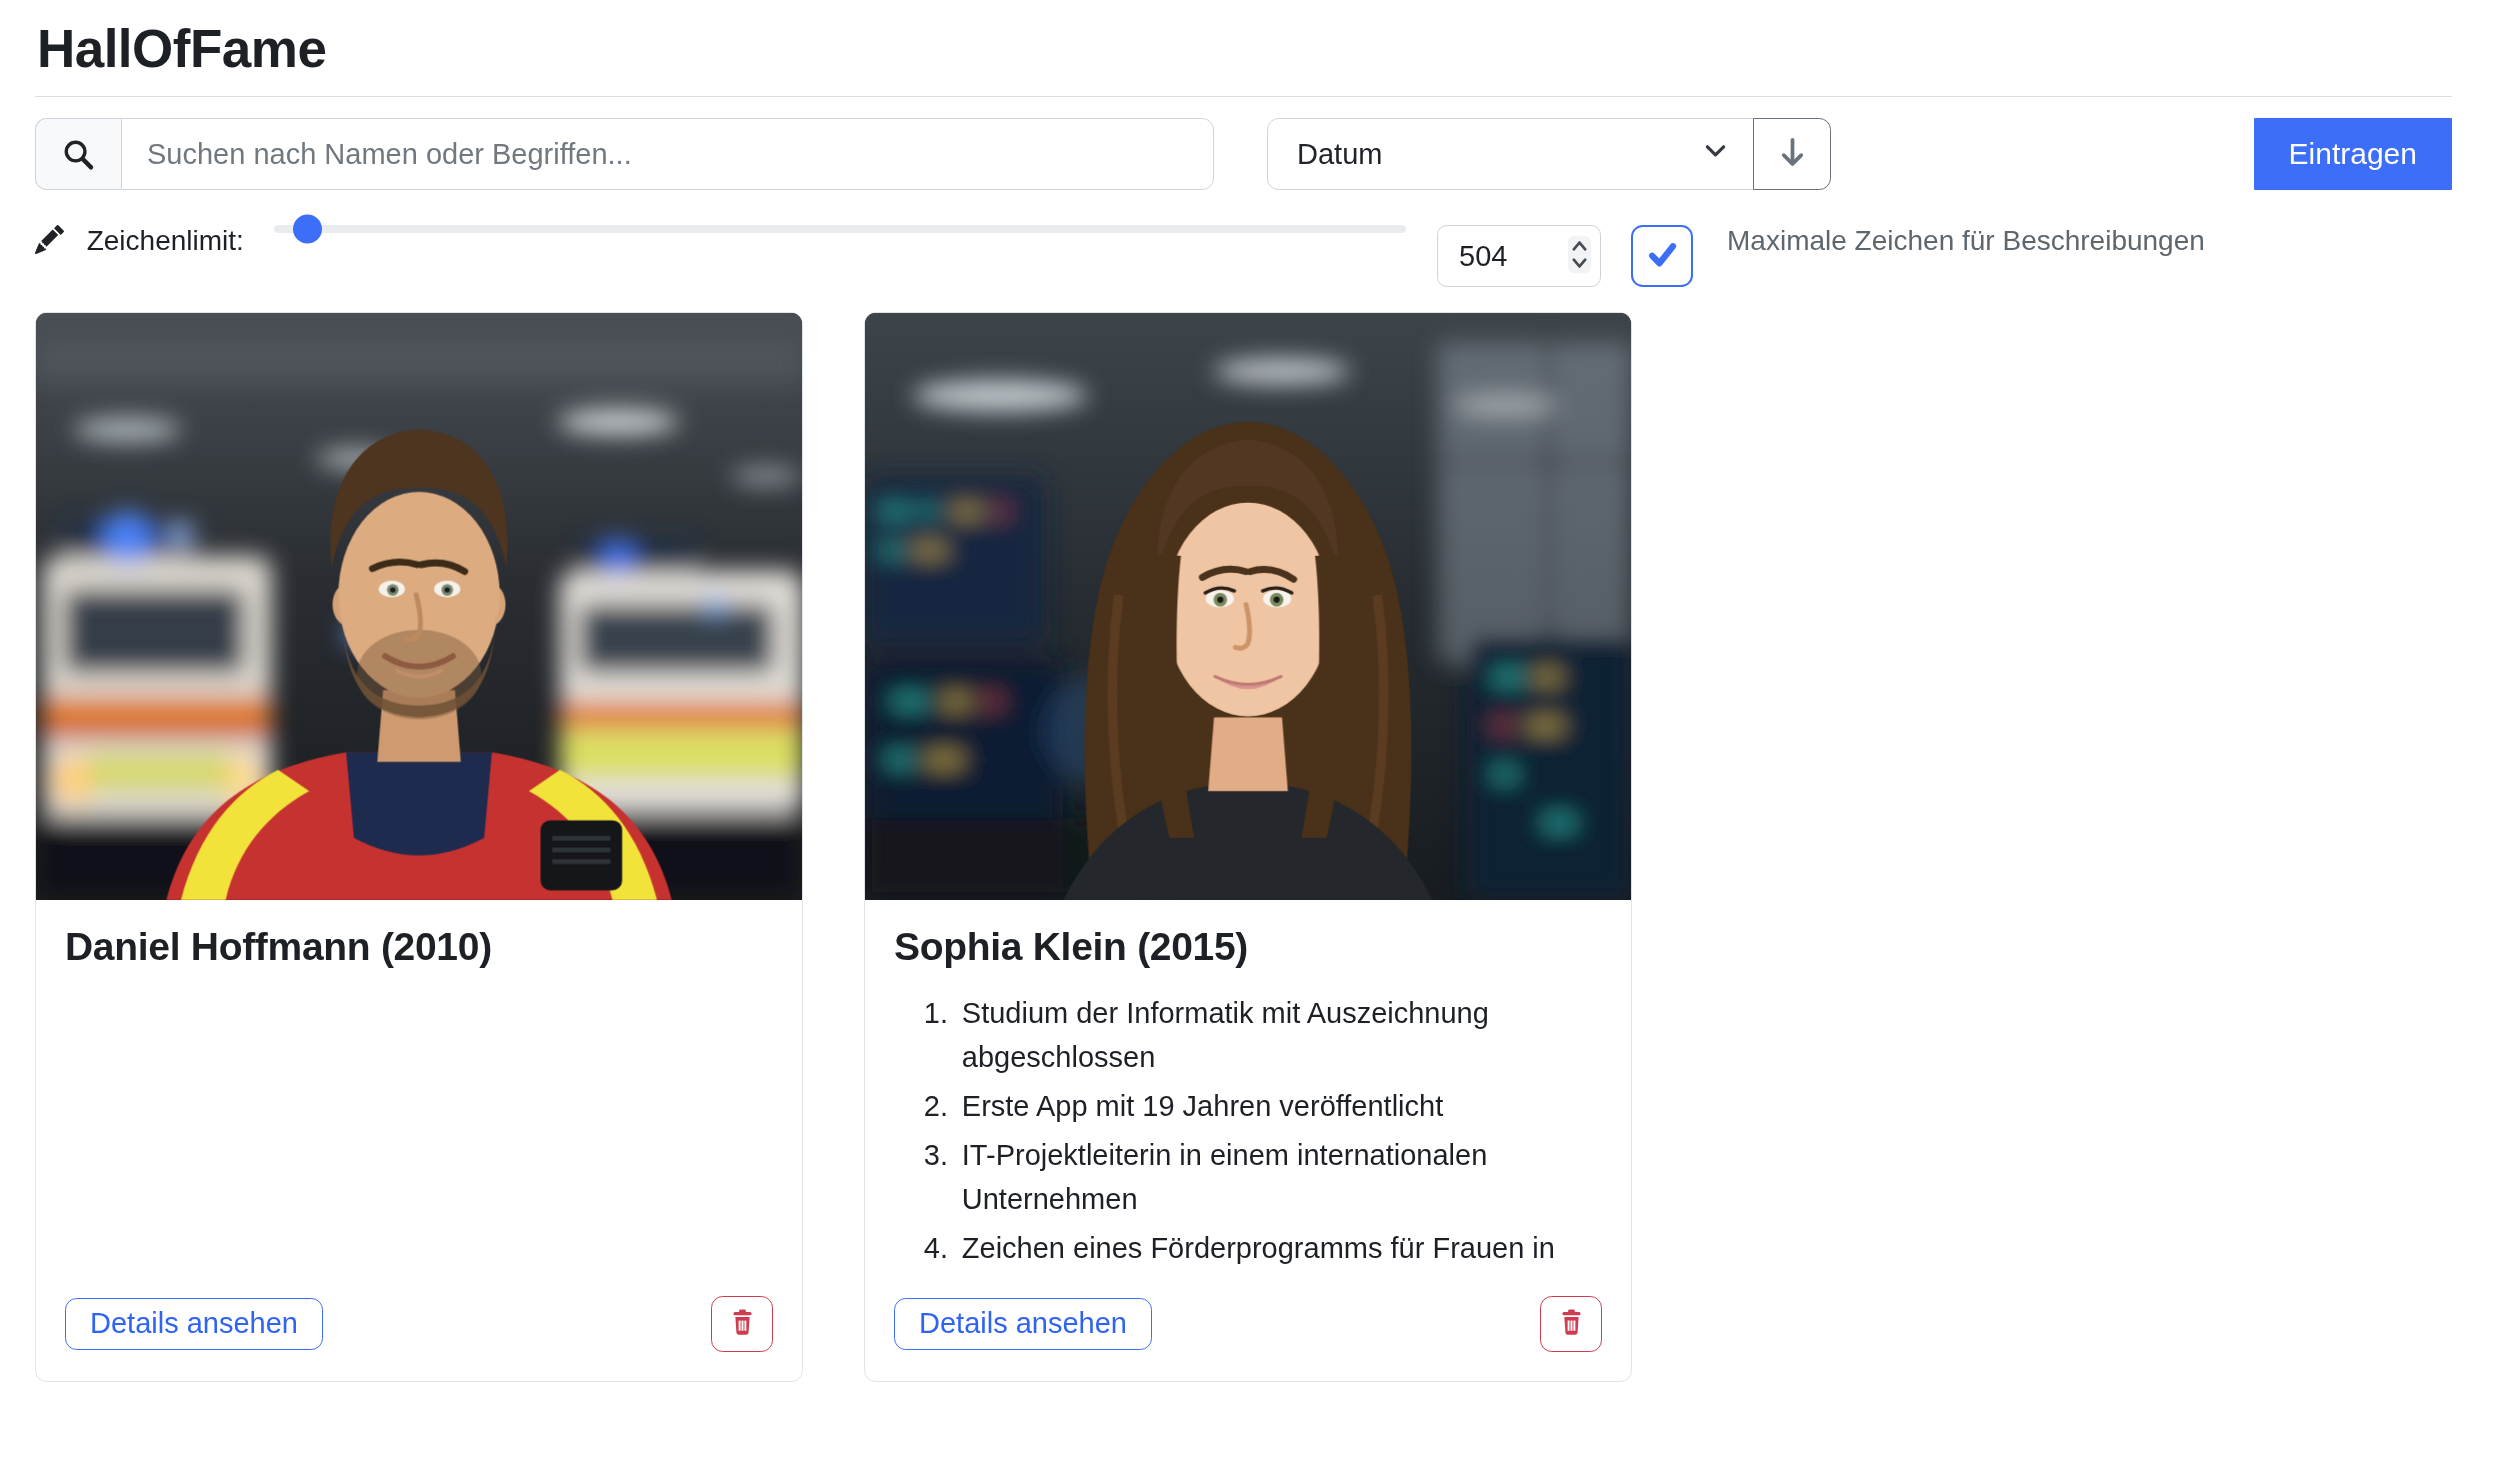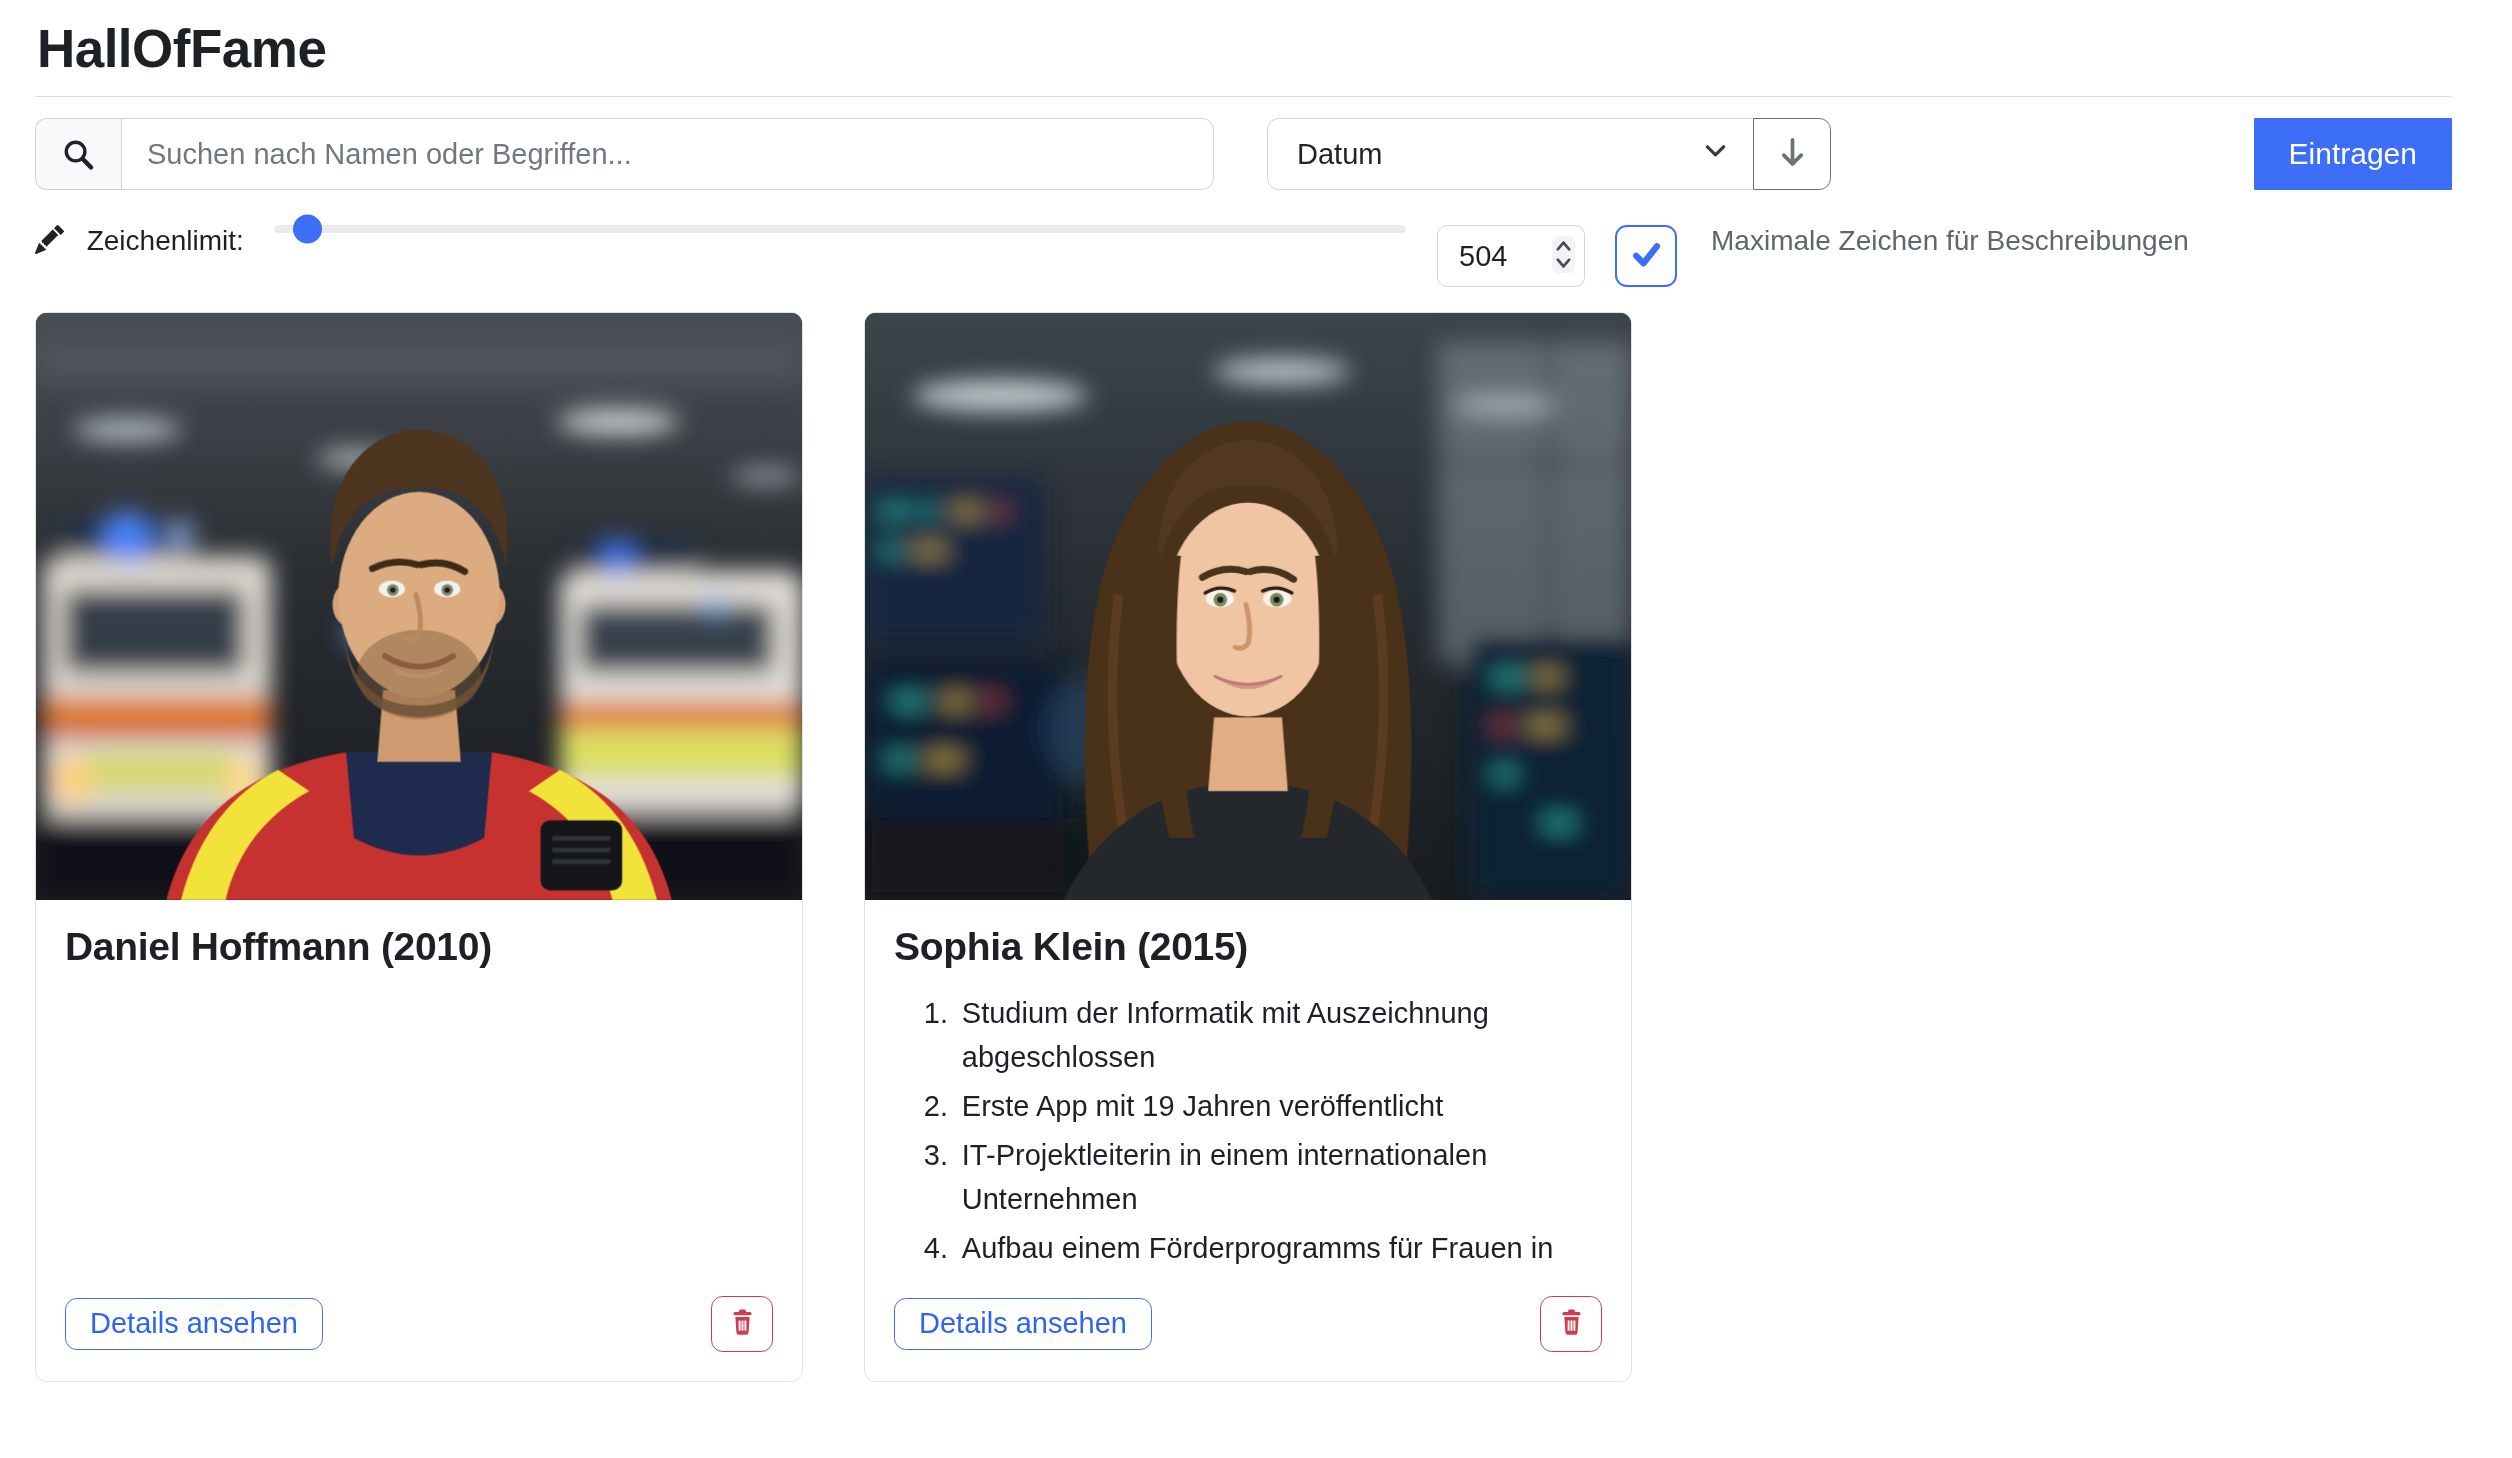--- a/index.html
+++ b/index.html
@@ -26,21 +26,21 @@
     background: #fff; display: flex; align-items: center; justify-content: center; cursor: pointer; }
   .add-btn { margin-left: auto; padding: 0 35px; background: #3d6ef7; color: #fff; border: none;
     border-radius: 1px; font-size: 30px; font-family: inherit; cursor: pointer; }
 
   
   .limit-row { display: flex; align-items: flex-start; margin-top: 35px; height: 62px; gap: 11px; }
   .limit-label { font-size: 28px; margin: 0 19.4px 0 11.7px; white-space: nowrap; color: #1d2126; }
   .slider { position: relative; width: 1132px; height: 7.8px; background: #e9ecef; border-radius: 3.9px; margin-right: 19.4px; cursor: pointer; }
   .slider-thumb { position: absolute; left: 18.5px; top: 50%; transform: translateY(-50%);
     width: 29px; height: 29px; border-radius: 50%; background: #3d6ef7; cursor: grab; }
-  .number-input { width: 148px; height: 62px; border: 1.9px solid #ced4da; border-radius: 9.7px; background: #fff;
+  .number-input { width: 164px; height: 62px; border: 1.9px solid #ced4da; border-radius: 9.7px; background: #fff;
     display: flex; align-items: center; padding: 0 7.8px 0 21.4px; margin-right: 19.4px; }
   .number-value { flex: 1; font-size: 29px; color: #1d2126; }
   .check-btn { width: 62px; height: 62px; background: #fff; border: 2.9px solid #3d6ef7; border-radius: 11.7px;
     display: flex; align-items: center; justify-content: center; margin-right: 23px; cursor: pointer; }
   .helper-text { font-size: 28px; color: #5e666e; }
 
   
   .cards { display: flex; gap: 61px; margin-top: 25px; align-items: stretch; }
   .card { width: 768px; background: #fff; border: 1.9px solid #dfe2e6; border-radius: 11.7px; overflow: hidden;
     display: flex; flex-direction: column; }
@@ -305,21 +305,21 @@
             <path d="M361 374 q34 16 68 0" stroke="#bf7a74" stroke-width="3" fill="none" stroke-linecap="round"></path>
           </g>
         </svg>
       </div>
       <div class="card-body">
         <h2 class="card-title">Sophia Klein (2015)</h2>
         <ol class="ach-list">
           <li>Studium der Informatik mit Auszeichnung abgeschlossen</li>
           <li>Erste App mit 19 Jahren veröffentlicht</li>
           <li>IT-Projektleiterin in einem internationalen Unternehmen</li>
-          <li>Aufbau einem Förderprogramms für Frauen in</li>
+          <li>Zeichen eines Förderprogramms für Frauen in</li>
         </ol>
         <div class="card-actions">
           <button class="details-btn">Details ansehen</button>
           <button class="delete-btn">
             <span>
               <svg width="27" height="29" viewBox="0 0 28 28">
                 <g fill="#cf3c4f">
                   <rect x="10.5" y="0.6" width="7" height="3.2" rx="1.5"></rect>
                   <rect x="4.6" y="3.2" width="18.8" height="3.4" rx="1.7"></rect>
                   <path d="M6.6 8.4h14.8l-1.1 15.9a2.6 2.6 0 0 1-2.6 2.4h-7.4a2.6 2.6 0 0 1-2.6-2.4z"></path>

